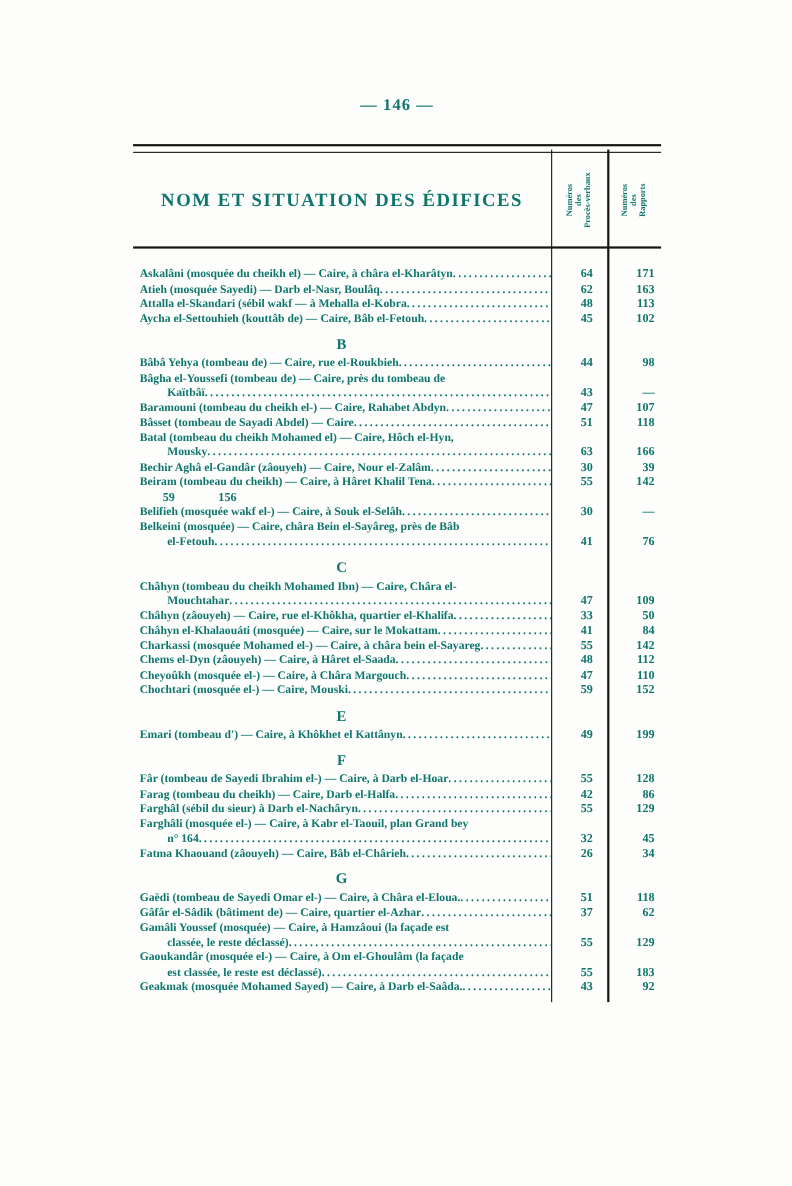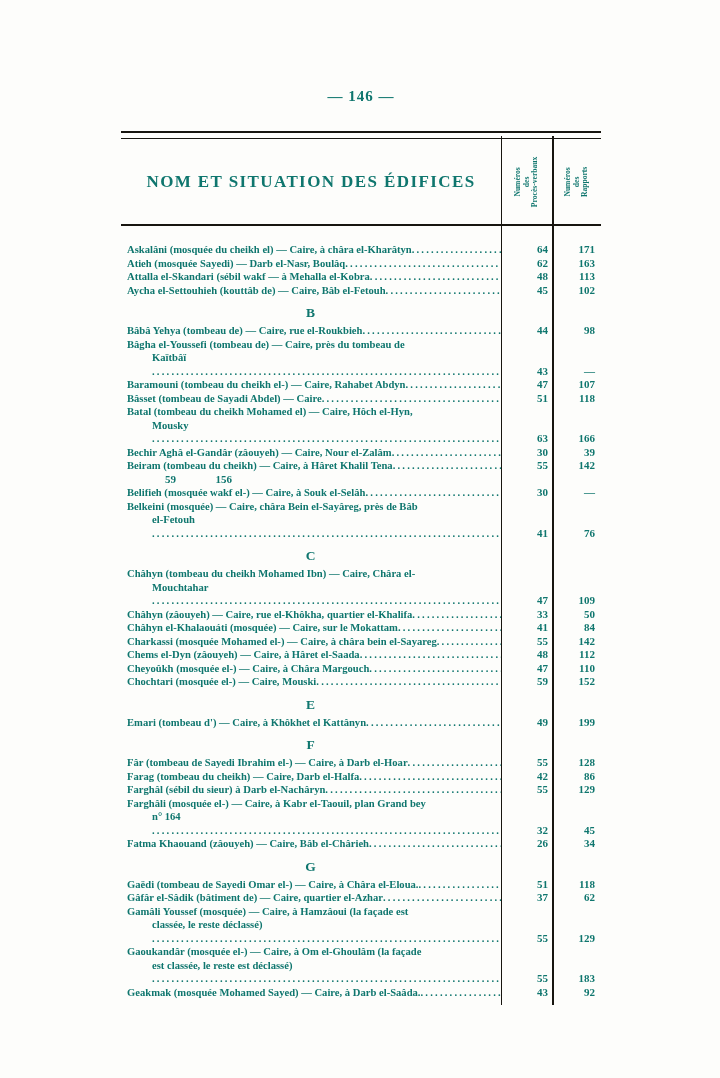--- a/index.html
+++ b/index.html
@@ -80,39 +80,39 @@
     font-size:10.6px;
     line-height:13.5px;
     font-weight:700;
   }
   .line{
     display:flex;
     white-space:nowrap;
     overflow:hidden;
   }
   .line .txt{flex:0 0 auto;}
-  .line.cont{padding-left:25px;flex-direction:column;}
+  .line.cont{padding-left:25px;}
   .leader{
     flex:1 1 auto;
     overflow:hidden;
     min-width:0;
   }
   .leader::after{
     content:"....................................................................................................";
     letter-spacing:2.2px;
     font-weight:700;
   }
   .num{
     font-size:11px;
     line-height:13.5px;
     font-weight:700;
     text-align:right;
     box-sizing:border-box;
   }
-  .num.pv{width:51px;padding-right:13px;margin-left:17px;}
+  .num.pv{width:51px;padding-right:13px;}
   .num.rp{width:49px;padding-right:6px;}
   .section-letter{
     width:380px;
     text-align:center;
     font-size:13.5px;
     font-weight:700;
     letter-spacing:1px;
     margin:9px 0 5px 0;
     line-height:13px;
   }

